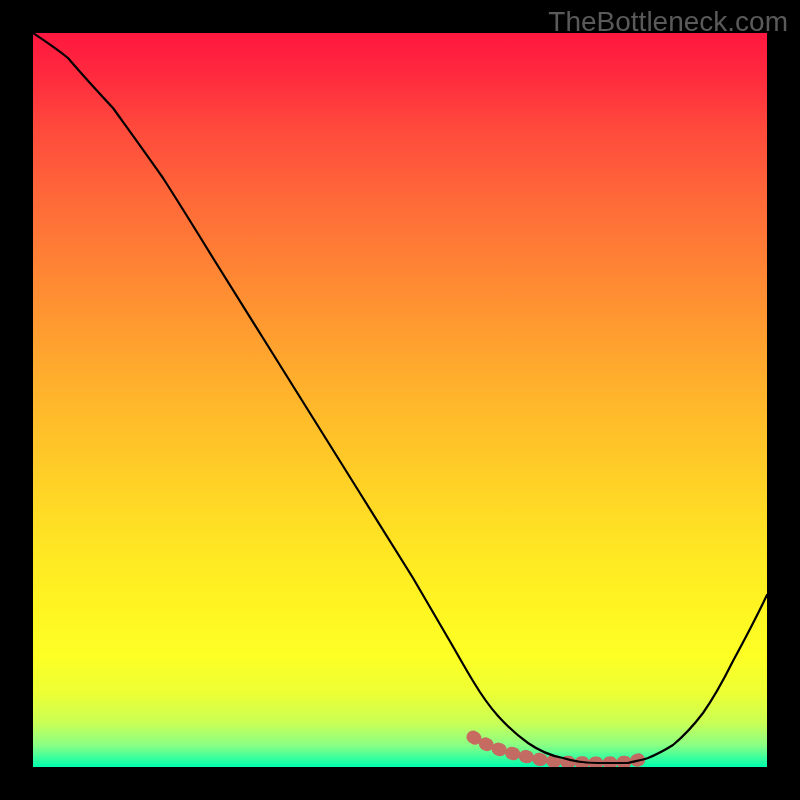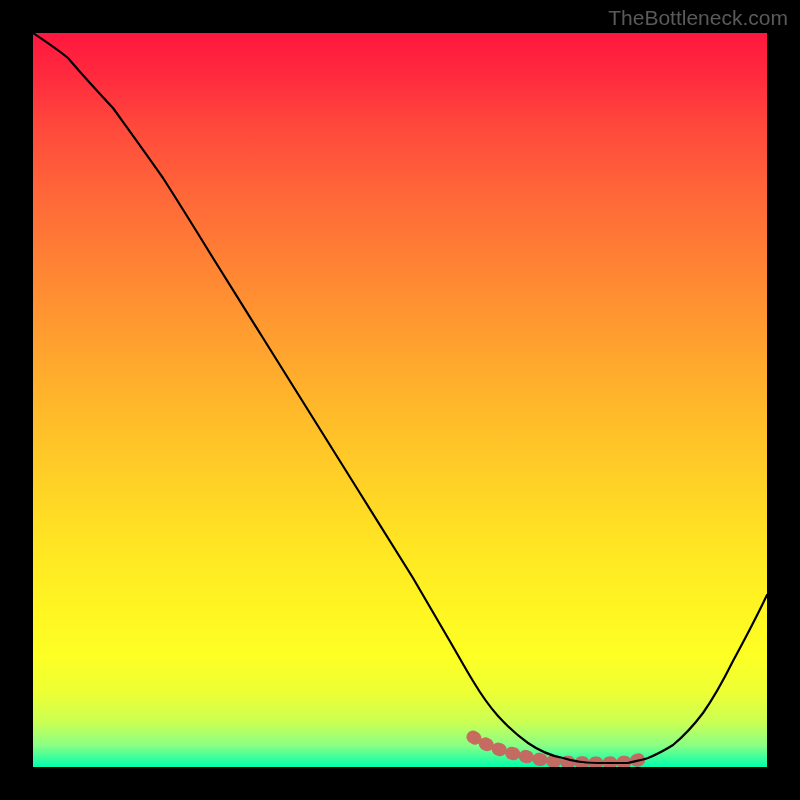--- a/index.html
+++ b/index.html
@@ -7,21 +7,21 @@
     width: 800px;
     height: 800px;
     background: #000;
     position: relative;
     font-family: Arial, sans-serif;
   }
   .watermark {
     position: absolute;
     top: 6px;
     right: 12px;
-    font-size: 21px;
+    font-size: 28px;
     color: #5a5a5a;
     font-weight: 500;
     z-index: 10;
   }
   .plot-area {
     position: absolute;
     left: 33px;
     top: 33px;
     width: 734px;
     height: 734px;

